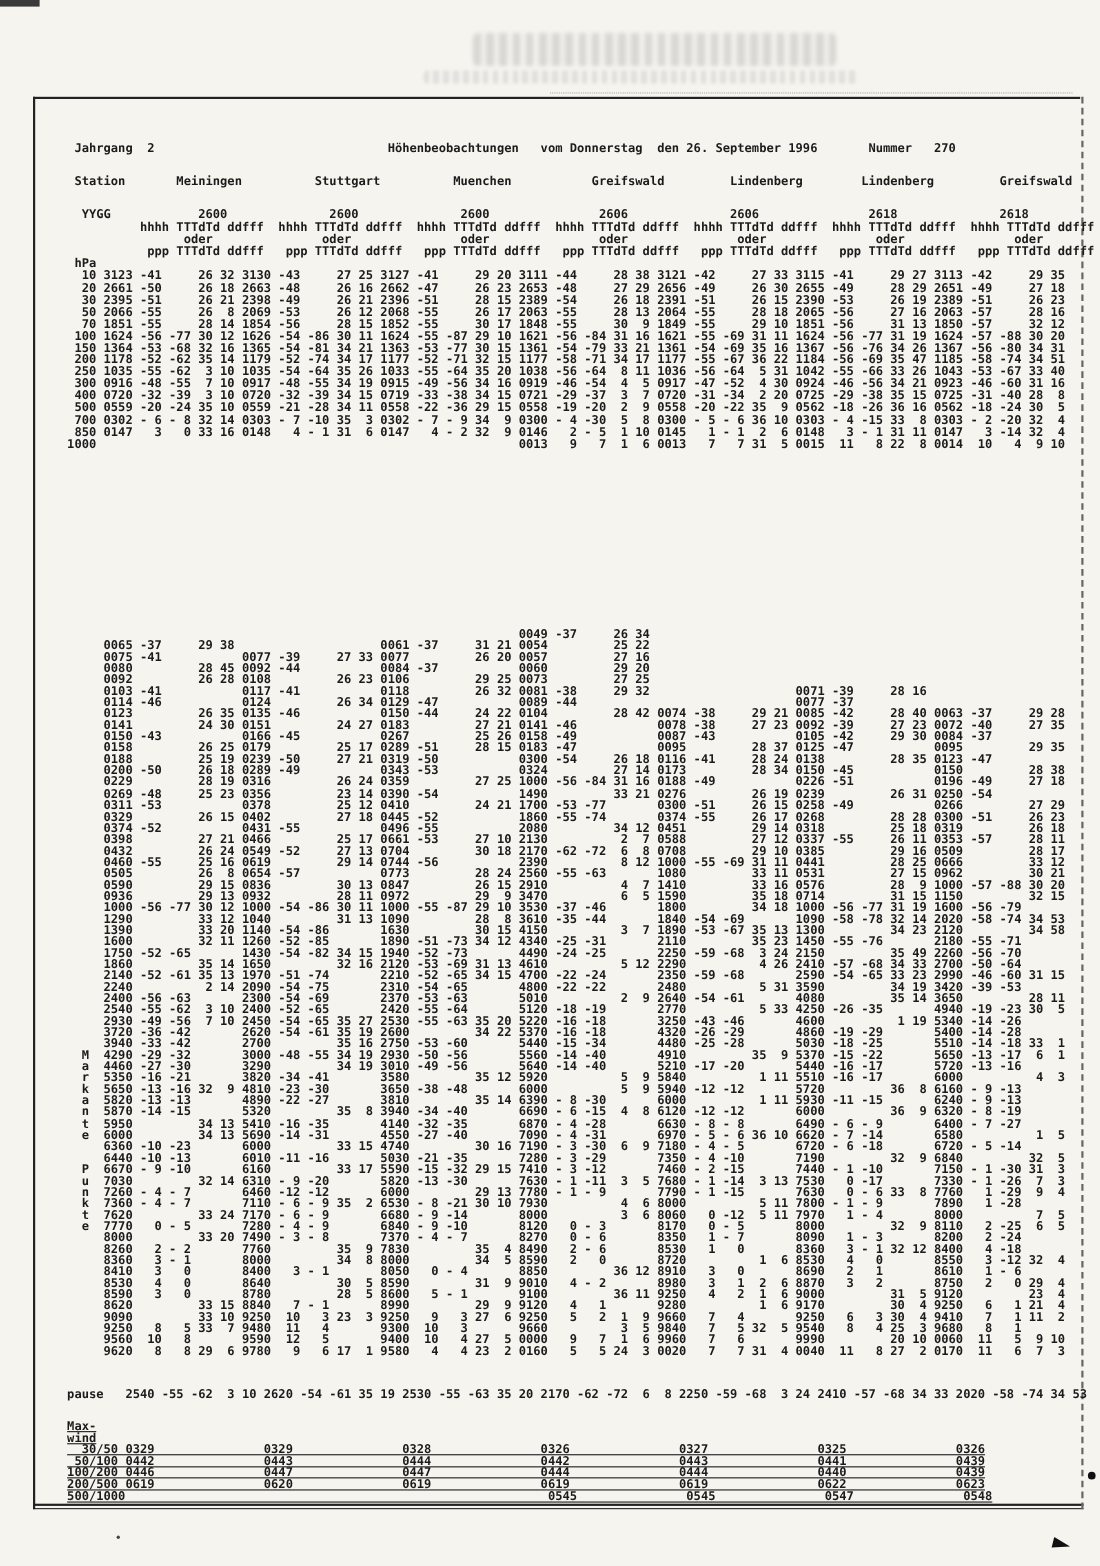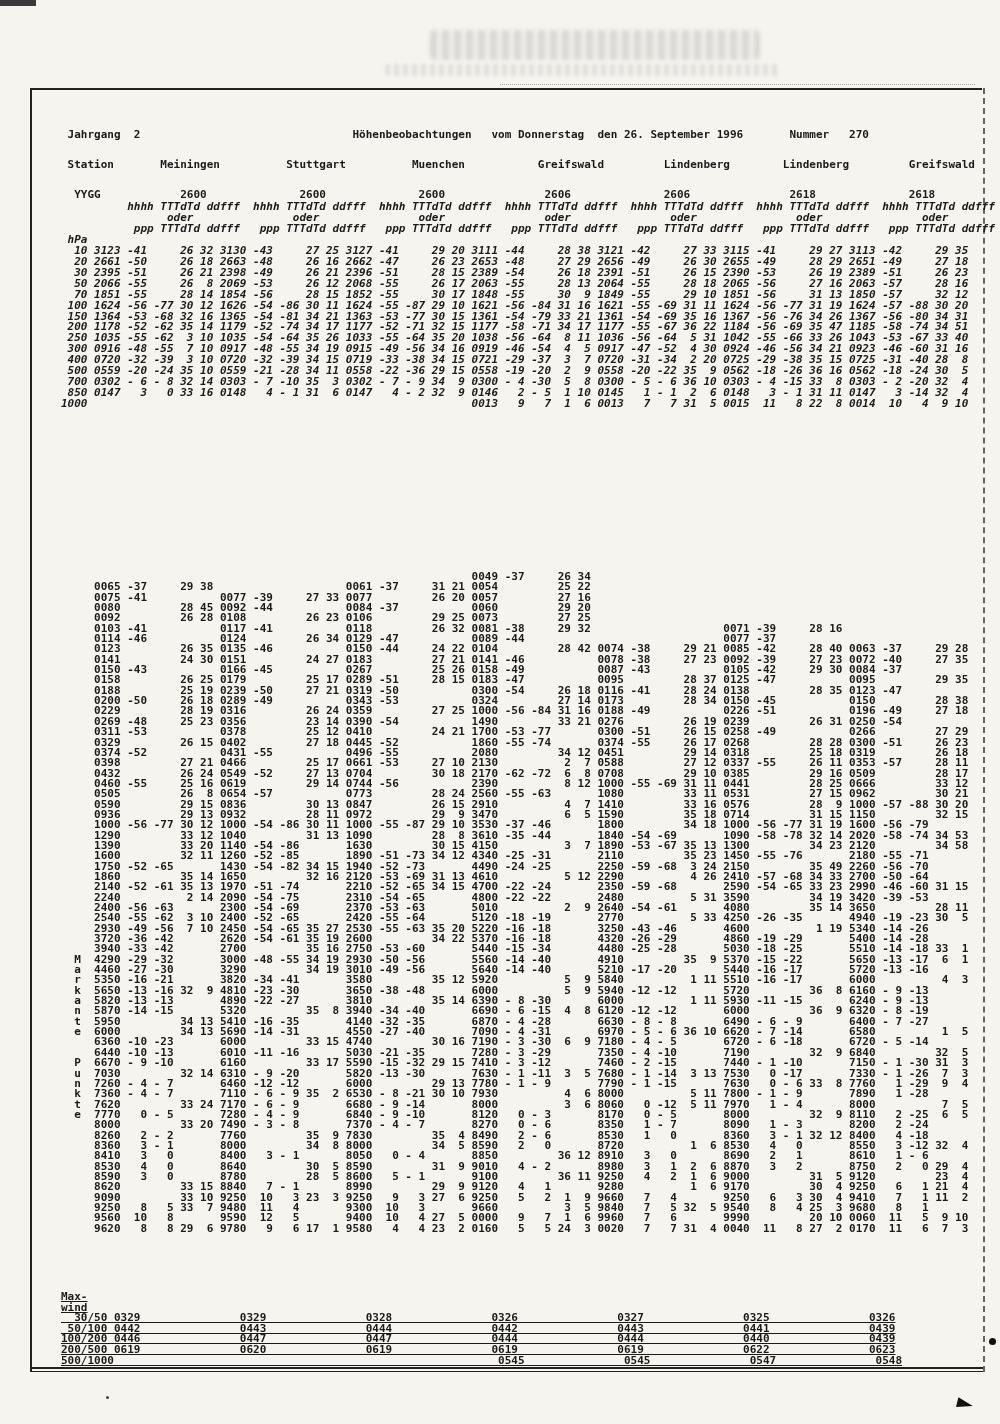--- a/index.html
+++ b/index.html
@@ -3,21 +3,21 @@
 <meta charset="utf-8">
 <style>
   html,body{margin:0;padding:0;background:#dddbd5;}
   .page{position:relative;width:1000px;height:1424px;background:#f5f4ef;overflow:hidden;
         font-family:"DejaVu Sans Mono",monospace;}
   pre.block{position:absolute;left:61px;margin:0;padding:0;white-space:pre;
             font-family:"DejaVu Sans Mono",monospace;font-weight:700;color:#1b1b1b;
             font-size:11px;letter-spacing:0;}
   pre.block div{height:auto;}
   .b-top3   {top:120px;line-height:30px;}
-  .b-table  {top:202px;line-height:10.95px;font-style:italic;}
+  .b-table  {top:202px;line-height:10.95px;}
   .b-sig    {top:572px;line-height:10.35px;}
   .b-trop   {top:1261px;line-height:13px;}
   .b-max    {top:1292px;line-height:10.6px;text-decoration:underline;}
   
   .fr{position:absolute;background:#222;}
   .fr-top{left:30px;top:88px;width:952px;height:2px;}
   .fr-left{left:30px;top:88px;width:2px;height:1284px;}
   .fr-bot1{left:30px;top:1367px;width:955px;height:2px;}
   .fr-bot2{left:30px;top:1371px;width:955px;height:1px;}
   .fr-right{position:absolute;left:983px;top:88px;height:1284px;width:0;
@@ -49,19 +49,19 @@
 
   <div class="fr fr-top"></div>
   <div class="fr fr-left"></div>
   <div class="fr fr-bot1"></div>
   <div class="fr fr-bot2"></div>
   <div class="fr-right"></div>
 
   <pre class="block b-top3"><div> Jahrgang  2                                Höhenbeobachtungen   vom Donnerstag  den 26. September 1996       Nummer   270</div><div> Station       Meiningen          Stuttgart          Muenchen           Greifswald         Lindenberg        Lindenberg         Greifswald</div><div>  YYGG            2600              2600              2600               2606              2606               2618              2618</div></pre>
   <pre class="block b-table"><div>          hhhh TTTdTd ddfff  hhhh TTTdTd ddfff  hhhh TTTdTd ddfff  hhhh TTTdTd ddfff  hhhh TTTdTd ddfff  hhhh TTTdTd ddfff  hhhh TTTdTd ddfff</div><div>                oder               oder               oder               oder               oder               oder               oder       </div><div>           ppp TTTdTd ddfff   ppp TTTdTd ddfff   ppp TTTdTd ddfff   ppp TTTdTd ddfff   ppp TTTdTd ddfff   ppp TTTdTd ddfff   ppp TTTdTd ddfff</div><div> hPa</div><div>  10 3123 -41     26 32 3130 -43     27 25 3127 -41     29 20 3111 -44     28 38 3121 -42     27 33 3115 -41     29 27 3113 -42     29 35</div><div>  20 2661 -50     26 18 2663 -48     26 16 2662 -47     26 23 2653 -48     27 29 2656 -49     26 30 2655 -49     28 29 2651 -49     27 18</div><div>  30 2395 -51     26 21 2398 -49     26 21 2396 -51     28 15 2389 -54     26 18 2391 -51     26 15 2390 -53     26 19 2389 -51     26 23</div><div>  50 2066 -55     26  8 2069 -53     26 12 2068 -55     26 17 2063 -55     28 13 2064 -55     28 18 2065 -56     27 16 2063 -57     28 16</div><div>  70 1851 -55     28 14 1854 -56     28 15 1852 -55     30 17 1848 -55     30  9 1849 -55     29 10 1851 -56     31 13 1850 -57     32 12</div><div> 100 1624 -56 -77 30 12 1626 -54 -86 30 11 1624 -55 -87 29 10 1621 -56 -84 31 16 1621 -55 -69 31 11 1624 -56 -77 31 19 1624 -57 -88 30 20</div><div> 150 1364 -53 -68 32 16 1365 -54 -81 34 21 1363 -53 -77 30 15 1361 -54 -79 33 21 1361 -54 -69 35 16 1367 -56 -76 34 26 1367 -56 -80 34 31</div><div> 200 1178 -52 -62 35 14 1179 -52 -74 34 17 1177 -52 -71 32 15 1177 -58 -71 34 17 1177 -55 -67 36 22 1184 -56 -69 35 47 1185 -58 -74 34 51</div><div> 250 1035 -55 -62  3 10 1035 -54 -64 35 26 1033 -55 -64 35 20 1038 -56 -64  8 11 1036 -56 -64  5 31 1042 -55 -66 33 26 1043 -53 -67 33 40</div><div> 300 0916 -48 -55  7 10 0917 -48 -55 34 19 0915 -49 -56 34 16 0919 -46 -54  4  5 0917 -47 -52  4 30 0924 -46 -56 34 21 0923 -46 -60 31 16</div><div> 400 0720 -32 -39  3 10 0720 -32 -39 34 15 0719 -33 -38 34 15 0721 -29 -37  3  7 0720 -31 -34  2 20 0725 -29 -38 35 15 0725 -31 -40 28  8</div><div> 500 0559 -20 -24 35 10 0559 -21 -28 34 11 0558 -22 -36 29 15 0558 -19 -20  2  9 0558 -20 -22 35  9 0562 -18 -26 36 16 0562 -18 -24 30  5</div><div> 700 0302 - 6 - 8 32 14 0303 - 7 -10 35  3 0302 - 7 - 9 34  9 0300 - 4 -30  5  8 0300 - 5 - 6 36 10 0303 - 4 -15 33  8 0303 - 2 -20 32  4</div><div> 850 0147   3   0 33 16 0148   4 - 1 31  6 0147   4 - 2 32  9 0146   2 - 5  1 10 0145   1 - 1  2  6 0148   3 - 1 31 11 0147   3 -14 32  4</div><div>1000                                                          0013   9   7  1  6 0013   7   7 31  5 0015  11   8 22  8 0014  10   4  9 10</div></pre>
   <pre class="block b-sig"><div>                                                              0049 -37     26 34</div><div>     0065 -37     29 38                    0061 -37     31 21 0054         25 22</div><div>     0075 -41           0077 -39     27 33 0077         26 20 0057         27 16</div><div>     0080         28 45 0092 -44           0084 -37           0060         29 20</div><div>     0092         26 28 0108         26 23 0106         29 25 0073         27 25</div><div>     0103 -41           0117 -41           0118         26 32 0081 -38     29 32                    0071 -39     28 16</div><div>     0114 -46           0124         26 34 0129 -47           0089 -44                              0077 -37</div><div>     0123         26 35 0135 -46           0150 -44     24 22 0104         28 42 0074 -38     29 21 0085 -42     28 40 0063 -37     29 28</div><div>     0141         24 30 0151         24 27 0183         27 21 0141 -46           0078 -38     27 23 0092 -39     27 23 0072 -40     27 35</div><div>     0150 -43           0166 -45           0267         25 26 0158 -49           0087 -43           0105 -42     29 30 0084 -37</div><div>     0158         26 25 0179         25 17 0289 -51     28 15 0183 -47           0095         28 37 0125 -47           0095         29 35</div><div>     0188         25 19 0239 -50     27 21 0319 -50           0300 -54     26 18 0116 -41     28 24 0138         28 35 0123 -47</div><div>     0200 -50     26 18 0289 -49           0343 -53           0324         27 14 0173         28 34 0150 -45           0150         28 38</div><div>     0229         28 19 0316         26 24 0359         27 25 1000 -56 -84 31 16 0188 -49           0226 -51           0196 -49     27 18</div><div>     0269 -48     25 23 0356         23 14 0390 -54           1490         33 21 0276         26 19 0239         26 31 0250 -54</div><div>     0311 -53           0378         25 12 0410         24 21 1700 -53 -77       0300 -51     26 15 0258 -49           0266         27 29</div><div>     0329         26 15 0402         27 18 0445 -52           1860 -55 -74       0374 -55     26 17 0268         28 28 0300 -51     26 23</div><div>     0374 -52           0431 -55           0496 -55           2080         34 12 0451         29 14 0318         25 18 0319         26 18</div><div>     0398         27 21 0466         25 17 0661 -53     27 10 2130          2  7 0588         27 12 0337 -55     26 11 0353 -57     28 11</div><div>     0432         26 24 0549 -52     27 13 0704         30 18 2170 -62 -72  6  8 0708         29 10 0385         29 16 0509         28 17</div><div>     0460 -55     25 16 0619         29 14 0744 -56           2390          8 12 1000 -55 -69 31 11 0441         28 25 0666         33 12</div><div>     0505         26  8 0654 -57           0773         28 24 2560 -55 -63       1080         33 11 0531         27 15 0962         30 21</div><div>     0590         29 15 0836         30 13 0847         26 15 2910          4  7 1410         33 16 0576         28  9 1000 -57 -88 30 20</div><div>     0936         29 13 0932         28 11 0972         29  9 3470          6  5 1590         35 18 0714         31 15 1150         32 15</div><div>     1000 -56 -77 30 12 1000 -54 -86 30 11 1000 -55 -87 29 10 3530 -37 -46       1800         34 18 1000 -56 -77 31 19 1600 -56 -79</div><div>     1290         33 12 1040         31 13 1090         28  8 3610 -35 -44       1840 -54 -69       1090 -58 -78 32 14 2020 -58 -74 34 53</div><div>     1390         33 20 1140 -54 -86       1630         30 15 4150          3  7 1890 -53 -67 35 13 1300         34 23 2120         34 58</div><div>     1600         32 11 1260 -52 -85       1890 -51 -73 34 12 4340 -25 -31       2110         35 23 1450 -55 -76       2180 -55 -71</div><div>     1750 -52 -65       1430 -54 -82 34 15 1940 -52 -73       4490 -24 -25       2250 -59 -68  3 24 2150         35 49 2260 -56 -70</div><div>     1860         35 14 1650         32 16 2120 -53 -69 31 13 4610          5 12 2290          4 26 2410 -57 -68 34 33 2700 -50 -64</div><div>     2140 -52 -61 35 13 1970 -51 -74       2210 -52 -65 34 15 4700 -22 -24       2350 -59 -68       2590 -54 -65 33 23 2990 -46 -60 31 15</div><div>     2240          2 14 2090 -54 -75       2310 -54 -65       4800 -22 -22       2480          5 31 3590         34 19 3420 -39 -53</div><div>     2400 -56 -63       2300 -54 -69       2370 -53 -63       5010          2  9 2640 -54 -61       4080         35 14 3650         28 11</div><div>     2540 -55 -62  3 10 2400 -52 -65       2420 -55 -64       5120 -18 -19       2770          5 33 4250 -26 -35       4940 -19 -23 30  5</div><div>     2930 -49 -56  7 10 2450 -54 -65 35 27 2530 -55 -63 35 20 5220 -16 -18       3250 -43 -46       4600          1 19 5340 -14 -26</div><div>     3720 -36 -42       2620 -54 -61 35 19 2600         34 22 5370 -16 -18       4320 -26 -29       4860 -19 -29       5400 -14 -28</div><div>     3940 -33 -42       2700         35 16 2750 -53 -60       5440 -15 -34       4480 -25 -28       5030 -18 -25       5510 -14 -18 33  1</div><div>  M  4290 -29 -32       3000 -48 -55 34 19 2930 -50 -56       5560 -14 -40       4910         35  9 5370 -15 -22       5650 -13 -17  6  1</div><div>  a  4460 -27 -30       3290         34 19 3010 -49 -56       5640 -14 -40       5210 -17 -20       5440 -16 -17       5720 -13 -16</div><div>  r  5350 -16 -21       3820 -34 -41       3580         35 12 5920          5  9 5840          1 11 5510 -16 -17       6000          4  3</div><div>  k  5650 -13 -16 32  9 4810 -23 -30       3650 -38 -48       6000          5  9 5940 -12 -12       5720         36  8 6160 - 9 -13</div><div>  a  5820 -13 -13       4890 -22 -27       3810         35 14 6390 - 8 -30       6000          1 11 5930 -11 -15       6240 - 9 -13</div><div>  n  5870 -14 -15       5320         35  8 3940 -34 -40       6690 - 6 -15  4  8 6120 -12 -12       6000         36  9 6320 - 8 -19</div><div>  t  5950         34 13 5410 -16 -35       4140 -32 -35       6870 - 4 -28       6630 - 8 - 8       6490 - 6 - 9       6400 - 7 -27</div><div>  e  6000         34 13 5690 -14 -31       4550 -27 -40       7090 - 4 -31       6970 - 5 - 6 36 10 6620 - 7 -14       6580          1  5</div><div>     6360 -10 -23       6000         33 15 4740         30 16 7190 - 3 -30  6  9 7180 - 4 - 5       6720 - 6 -18       6720 - 5 -14</div><div>     6440 -10 -13       6010 -11 -16       5030 -21 -35       7280 - 3 -29       7350 - 4 -10       7190         32  9 6840         32  5</div><div>  P  6670 - 9 -10       6160         33 17 5590 -15 -32 29 15 7410 - 3 -12       7460 - 2 -15       7440 - 1 -10       7150 - 1 -30 31  3</div><div>  u  7030         32 14 6310 - 9 -20       5820 -13 -30       7630 - 1 -11  3  5 7680 - 1 -14  3 13 7530   0 -17       7330 - 1 -26  7  3</div><div>  n  7260 - 4 - 7       6460 -12 -12       6000         29 13 7780 - 1 - 9       7790 - 1 -15       7630   0 - 6 33  8 7760   1 -29  9  4</div><div>  k  7360 - 4 - 7       7110 - 6 - 9 35  2 6530 - 8 -21 30 10 7930          4  6 8000          5 11 7800 - 1 - 9       7890   1 -28</div><div>  t  7620         33 24 7170 - 6 - 9       6680 - 9 -14       8000          3  6 8060   0 -12  5 11 7970   1 - 4       8000          7  5</div><div>  e  7770   0 - 5       7280 - 4 - 9       6840 - 9 -10       8120   0 - 3       8170   0 - 5       8000         32  9 8110   2 -25  6  5</div><div>     8000         33 20 7490 - 3 - 8       7370 - 4 - 7       8270   0 - 6       8350   1 - 7       8090   1 - 3       8200   2 -24</div><div>     8260   2 - 2       7760         35  9 7830         35  4 8490   2 - 6       8530   1   0       8360   3 - 1 32 12 8400   4 -18</div><div>     8360   3 - 1       8000         34  8 8000         34  5 8590   2   0       8720          1  6 8530   4   0       8550   3 -12 32  4</div><div>     8410   3   0       8400   3 - 1       8050   0 - 4       8850         36 12 8910   3   0       8690   2   1       8610   1 - 6</div><div>     8530   4   0       8640         30  5 8590         31  9 9010   4 - 2       8980   3   1  2  6 8870   3   2       8750   2   0 29  4</div><div>     8590   3   0       8780         28  5 8600   5 - 1       9100         36 11 9250   4   2  1  6 9000         31  5 9120         23  4</div><div>     8620         33 15 8840   7 - 1       8990         29  9 9120   4   1       9280          1  6 9170         30  4 9250   6   1 21  4</div><div>     9090         33 10 9250  10   3 23  3 9250   9   3 27  6 9250   5   2  1  9 9660   7   4       9250   6   3 30  4 9410   7   1 11  2</div><div>     9250   8   5 33  7 9480  11   4       9300  10   3       9660          3  5 9840   7   5 32  5 9540   8   4 25  3 9680   8   1</div><div>     9560  10   8       9590  12   5       9400  10   4 27  5 0000   9   7  1  6 9960   7   6       9990         20 10 0060  11   5  9 10</div><div>     9620   8   8 29  6 9780   9   6 17  1 9580   4   4 23  2 0160   5   5 24  3 0020   7   7 31  4 0040  11   8 27  2 0170  11   6  7  3</div></pre>
-  <pre class="block b-trop"></pre>
+  <pre class="block b-trop"><div>pause   2540 -55 -62  3 10 2620 -54 -61 35 19 2530 -55 -63 35 20 2170 -62 -72  6  8 2250 -59 -68  3 24 2410 -57 -68 34 33 2020 -58 -74 34 53</div></pre>
   <pre class="block b-max"><div>Max-</div><div>wind</div><div>  30/50 0329               0329               0328               0326               0327               0325               0326</div><div> 50/100 0442               0443               0444               0442               0443               0441               0439</div><div>100/200 0446               0447               0447               0444               0444               0440               0439</div><div>200/500 0619               0620               0619               0619               0619               0622               0623</div><div>500/1000                                                          0545               0545               0547               0548</div></pre>
 
   <div class="ink-dot"></div>
   <div class="tiny-dot"></div>
   <div class="arrow"></div>
 </div>
 
 </body></html>

